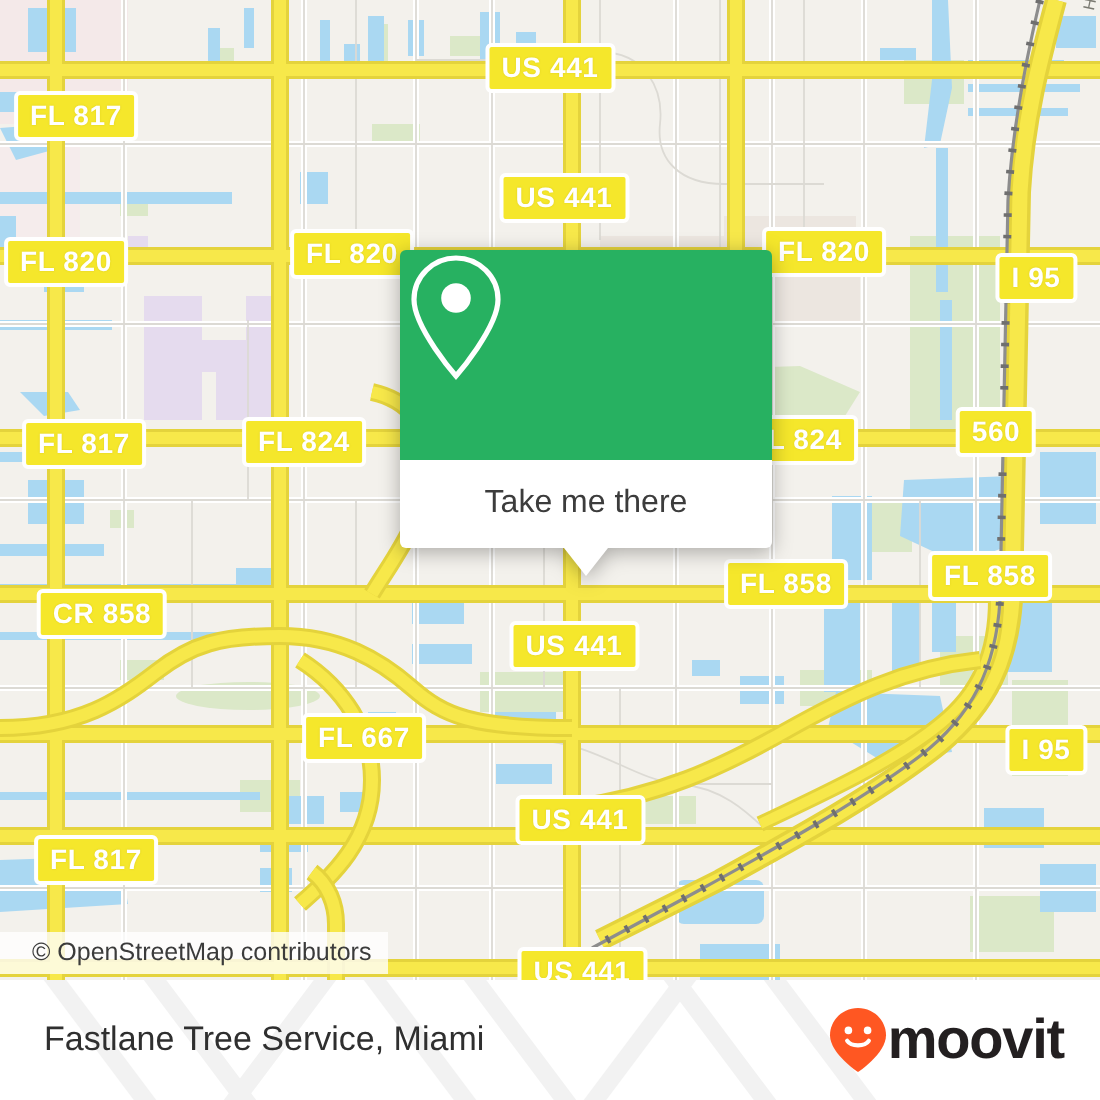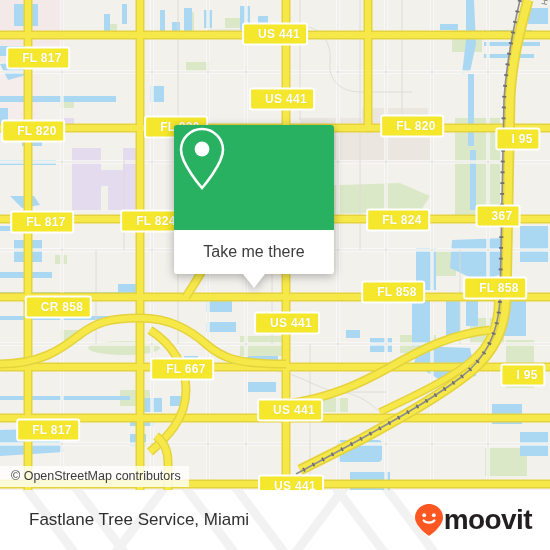--- a/index.html
+++ b/index.html
@@ -15,24 +15,24 @@
   .map svg{position:absolute;left:0;top:0;}
 
   
   .shield{
     position:absolute;
     background:#f5e72b;
     border:2px solid #ffffff;
     border-radius:3px;
     color:#ffffff;
     font-weight:bold;
-    font-size:12px;
+    font-size:14px;
     letter-spacing:.3px;
     line-height:1;
-    padding:3px 6px 4px 14px;
+    padding:3px 6px 4px 6px;
     white-space:nowrap;
     box-sizing:border-box;
     text-shadow:0 0 1px rgba(180,160,0,.35);
     transform:translate(-50%,-50%);
   }
 
   
   .streetname{
     position:absolute;
     font-size:8px;
@@ -40,27 +40,27 @@
     white-space:nowrap;
     transform:rotate(-78deg);
     transform-origin:left top;
   }
 
   
   .osm{
     position:absolute;left:0;top:466px;
     background:rgba(255,255,255,.78);
     font-size:12.5px;color:#3b3b3b;
-    padding:3px 8px 4px 11px;
+    padding:3px 8px 4px 16px;
     white-space:nowrap;
   }
 
   
   .popup{
-    position:absolute;left:174px;top:125px;width:160px;
+    position:absolute;left:200px;top:125px;width:186px;
     filter:drop-shadow(0 2px 5px rgba(0,0,0,.30));
   }
   .popup-top{
     background:#27b161;height:105px;border-radius:3px 3px 0 0;
     display:flex;align-items:center;justify-content:center;
   }
   .popup-bottom{
     background:#ffffff;height:44px;border-radius:0 0 3px 3px;
     display:flex;align-items:center;justify-content:center;
     font-size:16px;color:#3c3c3c;
@@ -71,21 +71,21 @@
     border-left:11px solid transparent;
     border-right:11px solid transparent;
     border-top:14px solid #ffffff;
   }
 
   
   .footer{
     position:absolute;left:0;top:490px;width:550px;height:60px;
     background:#ffffff;
     display:flex;align-items:center;justify-content:space-between;
-    padding:0 18px 0 29px;box-sizing:border-box;
+    padding:0 18px 0 22px;box-sizing:border-box;
     overflow:hidden;
   }
   .footer-watermark{
     position:absolute;left:0;top:0;width:550px;height:60px;
     pointer-events:none;
   }
   .footer-title{
     position:relative;font-size:17px;color:#2f2f2f;z-index:2;white-space:nowrap;
   }
   .brand{position:relative;display:flex;align-items:center;gap:0;z-index:2;}
@@ -307,22 +307,22 @@
         <div class="shield" style="left: 38px; top: 58px;">FL 817</div>
         <div class="shield" style="left: 275px; top: 34px;">US 441</div>
         <div class="shield" style="left: 282px; top: 99px;">US 441</div>
         <div class="shield" style="left: 33px; top: 131px;">FL 820</div>
         <div class="shield" style="left: 176px; top: 127px;">FL 820</div>
         <div class="shield" style="left: 412px; top: 126px;">FL 820</div>
         <div class="shield" style="left: 518px; top: 139px;">I 95</div>
         <div class="shield" style="left: 42px; top: 222px;">FL 817</div>
         <div class="shield" style="left: 152px; top: 221px;">FL 824</div>
         <div class="shield" style="left: 398px; top: 220px;">FL 824</div>
-        <div class="shield" style="left: 498px; top: 216px;">367</div>
-        <div class="shield" style="left: 58px; top: 307px;">CR 858</div>
+        <div class="shield" style="left: 498px; top: 216px;">560</div>
+        <div class="shield" style="left: 51px; top: 307px;">CR 858</div>
         <div class="shield" style="left: 393px; top: 292px;">FL 858</div>
         <div class="shield" style="left: 495px; top: 288px;">FL 858</div>
         <div class="shield" style="left: 287px; top: 323px;">US 441</div>
         <div class="shield" style="left: 182px; top: 369px;">FL 667</div>
         <div class="shield" style="left: 523px; top: 375px;">I 95</div>
         <div class="shield" style="left: 290px; top: 410px;">US 441</div>
         <div class="shield" style="left: 48px; top: 430px;">FL 817</div>
         <div class="shield" style="left: 291px; top: 486px;">US 441</div>
       </div>
 

